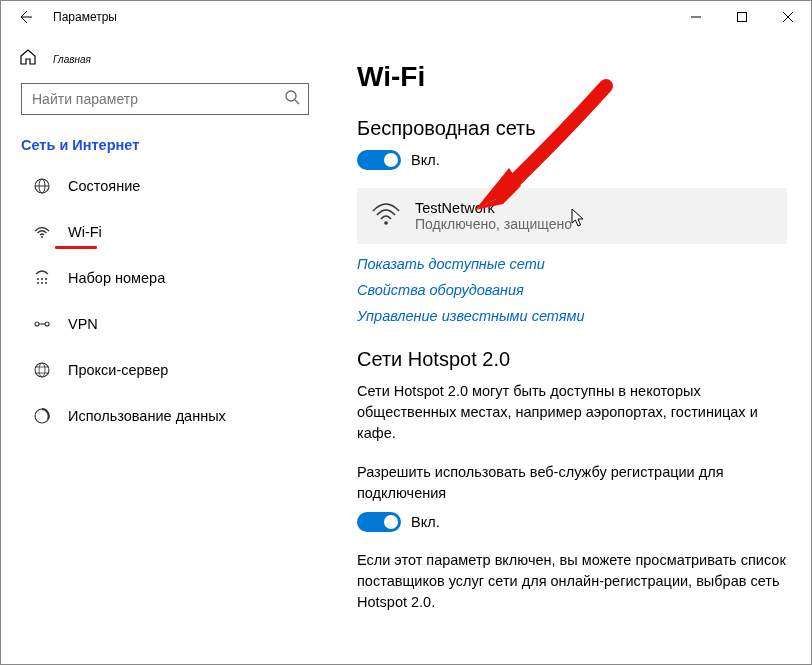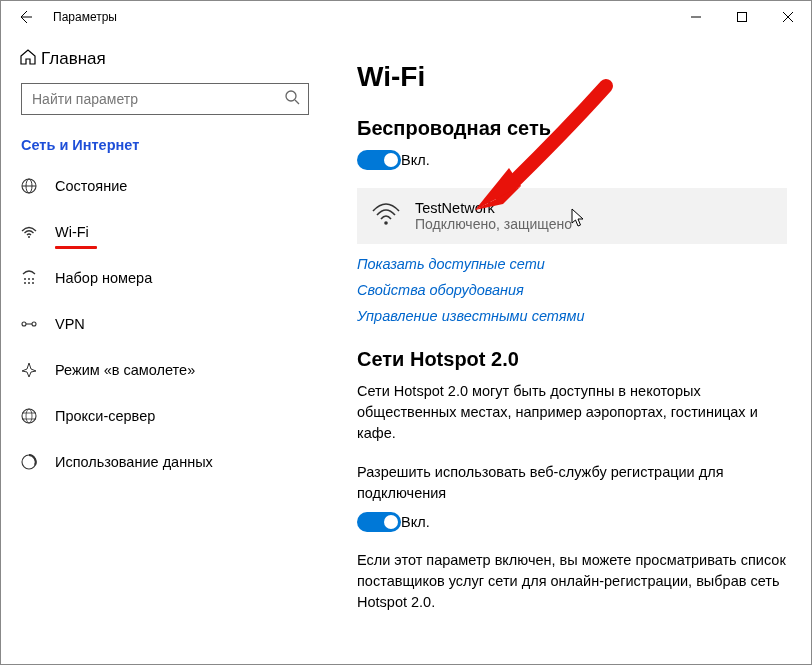--- a/index.html
+++ b/index.html
@@ -7,38 +7,38 @@
   .titlebar { height:32px; display:flex; align-items:center; }
   .titlebar-left { display:flex; align-items:center; }
   .back-btn { width:48px; height:32px; display:flex; align-items:center; justify-content:center; cursor:pointer; }
   .titlebar-title { font-size:12px; color:#000; padding-left:4px; }
   .win-controls { margin-left:auto; display:flex; }
   .win-btn { width:46px; height:32px; display:flex; align-items:center; justify-content:center; cursor:pointer; }
   .content { display:flex; height:calc(665px - 34px); }
   .sidebar { width:328px; background:#fff; padding:0; overflow:hidden; }
   .sidebar-inner { padding: 6px 0 0 0; }
   .home-row { display:flex; align-items:center; height:40px; padding-left:18px; cursor:pointer; }
-  .home-row span.label { margin-left:4px; font-size:17px; color:#000; }
+  .home-row span.label { margin-left:16px; font-size:10px; color:#000;font-style:italic; }
   .search-wrap { padding:4px 20px 12px 20px; }
   .search-box { display:flex; align-items:center; border:1px solid #666; background:#fff; height:32px; padding:4px 8px; }
   .search-box input { flex:1; border:0; outline:0; font-size:14px; background:transparent; color:#000; }
   .search-box input::placeholder { color:#777; }
   .cat-title { padding:10px 20px 10px 20px; font-size:14.5px; font-weight:600; color:#1d4ed8; }
-  .nav-item { display:flex; align-items:center; height:46px; padding-left:18px; cursor:pointer; position:relative; }
+  .nav-item { display:flex; align-items:center; height:46px; padding-left:31px; cursor:pointer; position:relative; }
   .nav-item .icon { width:20px; display:flex; align-items:center; justify-content:center; }
   .nav-item .label { margin-left:16px; font-size:14.5px; color:#000; }
   .nav-item.active .label { color:#000; }
   .underline-red { position:absolute; left:54px; bottom:6px; width:42px; height:3px; background:#e8120a; border-radius:1px; }
   .main { flex:1; padding:28px 24px 0 28px; overflow:auto; }
   .page-title { font-size:28px; font-weight:600; margin:0 0 24px 0; color:#000; }
-  .section-title { font-size:20px; font-weight:700; margin:0 0 10px 0; color:#000; }
+  .section-title { font-size:20px; font-weight:400; margin:0 0 10px 0; color:#000; }
   .toggle-row { display:flex; align-items:center; margin-bottom:18px; }
   .toggle { width:44px; height:20px; border-radius:10px; background:#0078d7; position:relative; cursor:pointer; }
   .toggle .knob { position:absolute; right:3px; top:3px; width:14px; height:14px; border-radius:50%; background:#fff; }
-  .toggle-label { font-size:14.5px; color:#000; }
+  .toggle-label { margin-left:10px; font-size:14.5px; color:#000; }
   .network-card { background:#f2f2f2; padding:12px 14px; display:flex; align-items:center; position:relative; margin-bottom:12px; cursor:default; }
   .network-card .net-label { font-size:14.5px; color:#000; }
   .network-card .net-status { font-size:14px; color:#666; }
   .net-text { margin-left:14px; }
   .link { color:#0066cc; font-size:14.5px; margin:10px 0; display:block; cursor:pointer;font-style:italic; }
   .body-text { font-size:14.5px; color:#000; line-height:1.45; margin:10px 0 18px 0; }
   
   .arrow-overlay { position:absolute; pointer-events:none; }
   
   .cursor-overlay { position:absolute; pointer-events:none; }
@@ -147,28 +147,20 @@
         <span class="icon">
           <svg width="18" height="18" viewBox="0 0 18 18">
               <circle cx="4" cy="9" r="2" stroke="#333" stroke-width="1.1" fill="none"></circle>
               <circle cx="14" cy="9" r="2" stroke="#333" stroke-width="1.1" fill="none"></circle>
               <line x1="6" y1="9" x2="12" y2="9" stroke="#333" stroke-width="1.1"></line>
             </svg>
         </span>
         <span class="label">VPN</span>
       </div>
 
-      <div class="nav-item">
-        <span class="icon">
-          <svg width="18" height="18" viewBox="0 0 18 18">
-              <path d="M9 2 L11 8 L16 10 L11 11 L9 16 L7 11 L2 10 L7 8 Z" stroke="#333" stroke-width="1" fill="none"></path>
-            </svg>
-        </span>
-        <span class="label">Режим «в самолете»</span>
-      </div>
 
 
       <div class="nav-item">
         <span class="icon">
           <svg width="18" height="18" viewBox="0 0 18 18">
               <circle cx="9" cy="9" r="7" stroke="#333" stroke-width="1.1" fill="none"></circle>
               <ellipse cx="9" cy="9" rx="3" ry="7" stroke="#333" stroke-width="0.8" fill="none"></ellipse>
               <line x1="2" y1="6" x2="16" y2="6" stroke="#333" stroke-width="0.8"></line>
               <line x1="2" y1="12" x2="16" y2="12" stroke="#333" stroke-width="0.8"></line>
             </svg>

